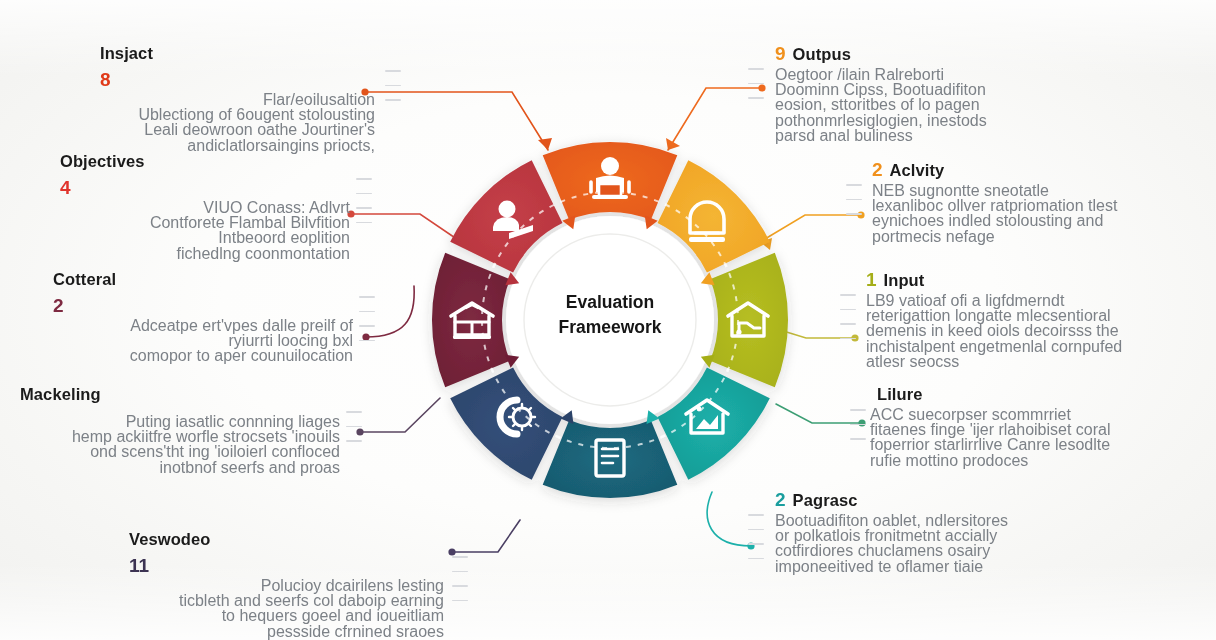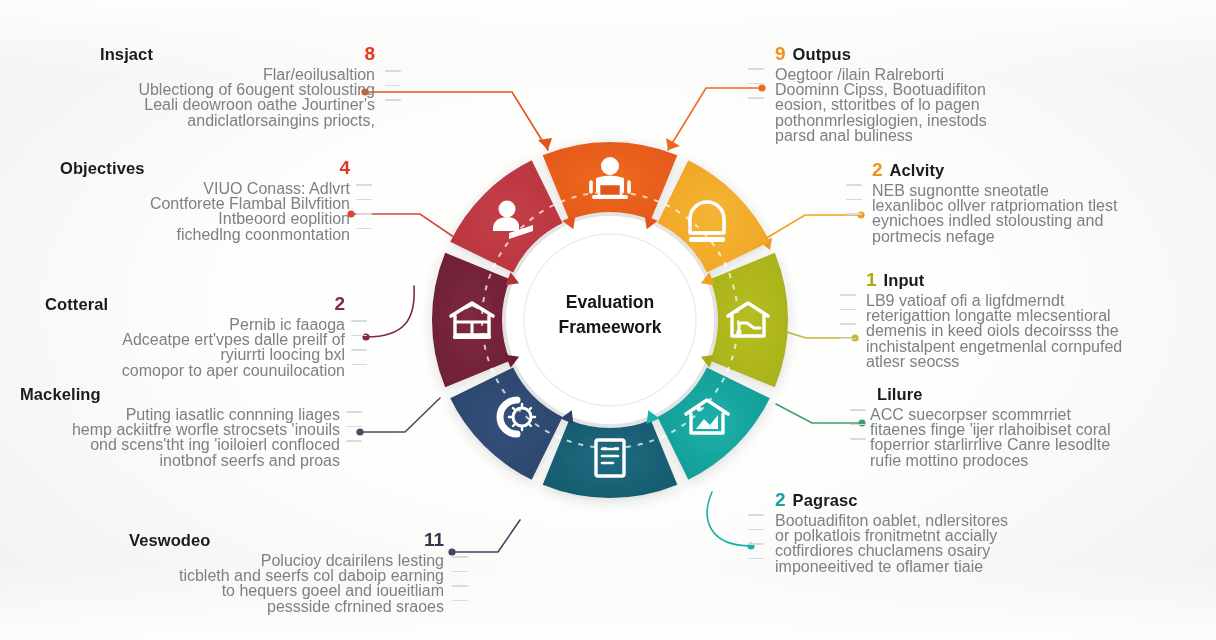--- a/index.html
+++ b/index.html
@@ -39,21 +39,21 @@
   .label .num{
     font-size:19px;font-weight:bold;line-height:1;
   }
   .label .body{
     font-size:16px;line-height:15.2px;color:#7c8187;
     font-weight:400;
   }
   .label.right{text-align:left;}
   .label.right .head{justify-content:flex-start;}
   .label.left{text-align:right;}
-  .label.left .head{justify-content:space-between;}
+  .label.left .head{justify-content:center;flex-direction:column;}
   .label.left .body{text-align:right;}
 
   
   .dashcol{position:absolute;top:22px;width:16px;}
   .dashcol i{display:block;height:1.5px;background:#d8dade;margin-bottom:13px;border-radius:1px;}
 
   .center-text{
     position:absolute;z-index:5;left:536px;top:290px;width:148px;
     text-align:center;font-size:17.5px;font-weight:bold;color:#161616;
     line-height:25px;pointer-events:none;
@@ -253,46 +253,45 @@
       <div>Leali deowroon oathe Jourtiner's</div>
       <div>andiclatlorsaingins priocts,</div>
     </div>
     <div class="dashcol" style="right:-26px;top:26px;">
       <i></i>
         <i></i>
         <i></i>
     </div>
   </div>
 
-  <div class="label left" style="left:60px;top:158px;width:290px;">
+  <div class="label left" style="left:60px;top:152px;width:290px;">
     <div class="head">
       <span class="title">Objectives</span>
       <span class="num" style="color:#E0342C">4</span>
     </div>
     <div class="body">
       <div>VIUO Conass: Adlvrt</div>
       <div>Contforete Flambal Bilvfition</div>
       <div>Intbeoord eoplition</div>
       <div>fichedlng coonmontation</div>
     </div>
     <div class="dashcol" style="right:-22px;top:26px;">
       <i></i>
         <i></i>
         <i></i>
         <i></i>
     </div>
   </div>
 
-  <div class="label left" style="left:45px;top:270px;width:300px;margin-top:24px;">
+  <div class="label left" style="left:53px;top:270px;width:300px;">
     <div class="head">
       <span class="title">Cotteral</span>
       <span class="num" style="color:#7E2A41">2</span>
     </div>
     <div class="body">
-      <div>Pernib ic faaoga</div>
       <div>Adceatpe ert'vpes dalle preilf of</div>
       <div>ryiurrti loocing bxl</div>
       <div>comopor to aper counuilocation</div>
     </div>
     <div class="dashcol" style="right:-22px;top:26px;">
       <i></i>
         <i></i>
         <i></i>
         <i></i>
     </div>

